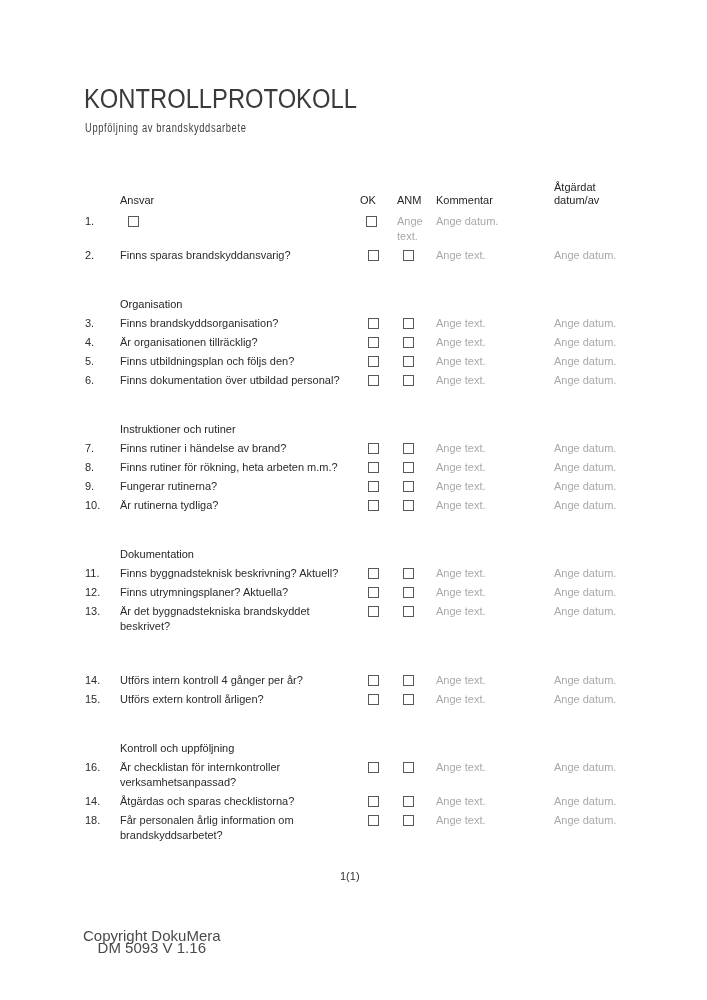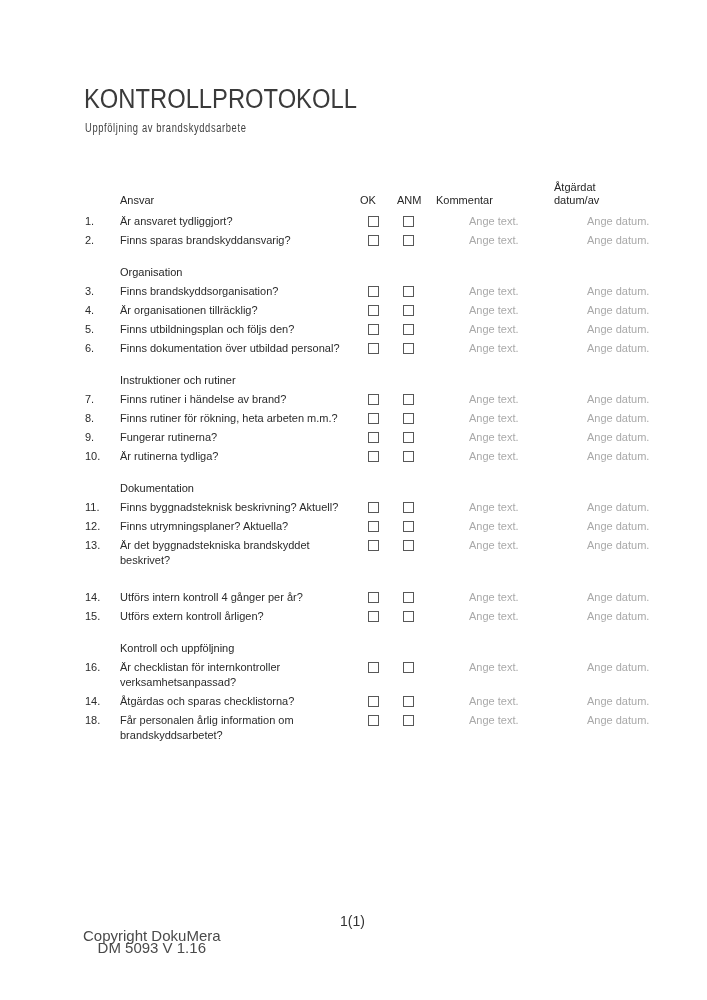--- a/index.html
+++ b/index.html
@@ -18,30 +18,30 @@
     transform:scaleX(0.78); transform-origin:left top;
   }
   .table { position:absolute; left:0; top:181px; width:707px; }
   .row {
     display:grid; grid-template-columns:35px 240px 37px 39px 118px auto;
     padding-left:85px; font-size:11px; line-height:15px; color:#2b2b2b;
     margin-bottom:4px; align-items:start;
   }
   .header-row { align-items:end; line-height:13px; margin-bottom:7px; }
   .b { font-weight:normal; color:#262626; }
-  .section-row { margin-top:17px; }
+  .section-row { margin-top:34px; }
   .cell { min-height:1px; }
   .cb {
     width:9px; height:9px; border:1px solid #585858; margin-top:2px;
     background:#ffffff; box-sizing:content-box;
   }
   .cb-ok { margin-left:8px; }
   .cb-anm { margin-left:6px; }
-  .ph { color:#a9a9a9;margin-left:33px; }
-  .pagenum { position:absolute; left:340px; top:913px; font-size:14px; color:#333333; }
+  .ph { color:#a9a9a9; }
+  .pagenum { position:absolute; left:340px; top:870px; font-size:11px; color:#333333; }
   .footer { position:absolute; left:83px; top:930px; font-size:15px; line-height:11.5px; color:#4a4a4a;text-align:center; }
 </style>
 </head>
 <body>
 
 <div class="page">
 
   <div class="title">KONTROLLPROTOKOLL</div>
   <div class="subtitle">Uppföljning av brandskyddsarbete</div>
 
@@ -53,21 +53,20 @@
       <div class="cell b">ANM</div>
       <div class="cell b">Kommentar</div>
       <div class="cell b">
         <div>Åtgärdat</div>
         <div>datum/av</div>
       </div>
     </div>
     <div id="rows">
         <div class="row item-row">
           <div class="cell">1.</div>
-          <div class="cell">Är ansvaret tydliggjort?</div>
           <div class="cell">
             <div class="cb cb-ok"></div>
           </div>
           <div class="cell">
             <div class="cb cb-anm"></div>
           </div>
           <div class="cell ph">Ange text.</div>
           <div class="cell ph">Ange datum.</div>
         </div>
         <div class="row item-row">

